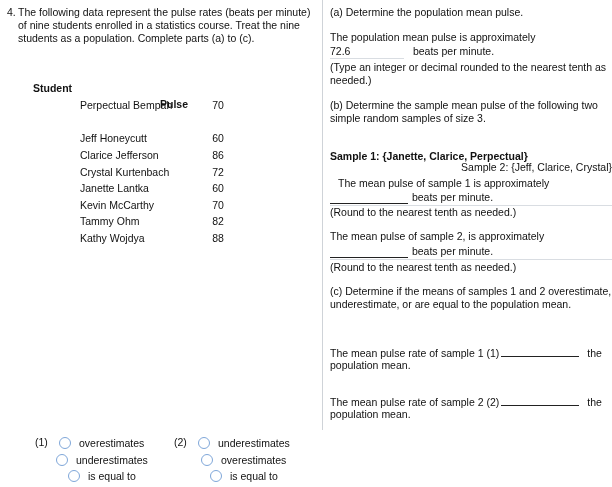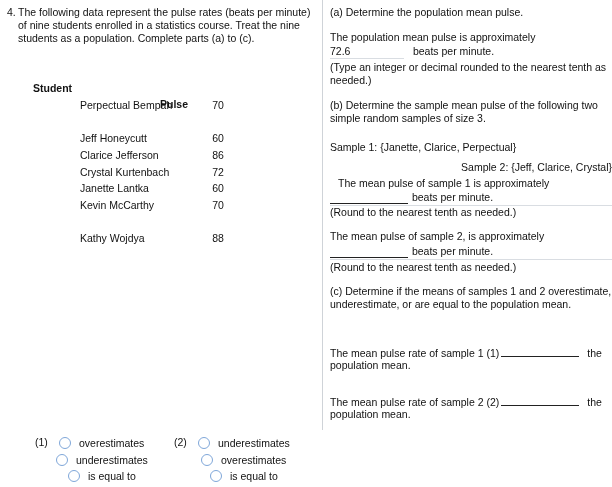--- a/index.html
+++ b/index.html
@@ -53,38 +53,42 @@
     <span class="pulse">72</span>
   </div>
   <div class="row" style="top:100px;">
     <span class="name">Janette Lantka</span>
     <span class="pulse">60</span>
   </div>
   <div class="row" style="top:117px;">
     <span class="name">Kevin McCarthy</span>
     <span class="pulse">70</span>
   </div>
+  <div class="row" style="top:133px;">
+    <span class="name">Tammy Ohm</span>
+    <span class="pulse">82</span>
+  </div>
   <div class="row" style="top:150px;">
     <span class="name">Kathy Wojdya</span>
     <span class="pulse">88</span>
   </div>
 </div>
 
 <div class="abs divider"></div>
 
 <div class="abs right" style="top:6px;">(a) Determine the population mean pulse.</div>
 <div class="abs right" style="top:31px;">The population mean pulse is approximately</div>
 <div class="abs right" style="top:45px;">
   <span class="ans-box">72.6</span>
   <span style="margin-left:6px;">beats per minute.</span>
 </div>
 <div class="abs right" style="top:61px; width:290px;">(Type an integer or decimal rounded to the nearest tenth as needed.)</div>
 
 <div class="abs right" style="top:99px; width:280px;">(b) Determine the sample mean pulse of the following two simple random samples of size 3.</div>
-<div class="abs right" style="top:141px;">Sample 1: {Janette, Clarice, Perpectual}</div>
+<div class="abs right" style="top:150px;font-weight:bold;">Sample 1: {Janette, Clarice, Perpectual}</div>
 <div class="abs right" style="top:161px;text-align:right;">Sample 2: {Jeff, Clarice, Crystal}</div>
 
 <div class="abs right" style="top:177px;margin-left:8px;">The mean pulse of sample 1 is approximately</div>
 <div class="abs right" style="top:191px;">
   <span class="blank"></span>
   <span style="margin-left:1px;">beats per minute.</span>
 </div>
 <div class="abs sep" style="left:330px; top:205px;"></div>
 <div class="abs right" style="top:206px;">(Round to the nearest tenth as needed.)</div>
 

